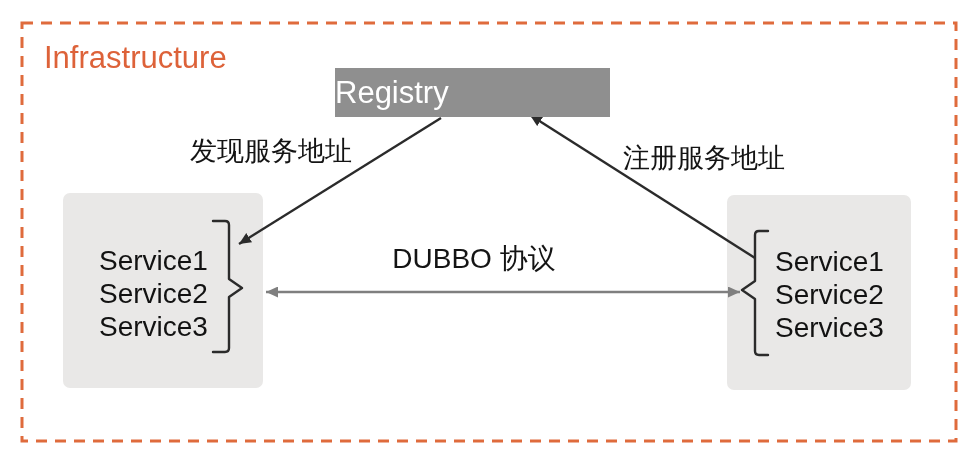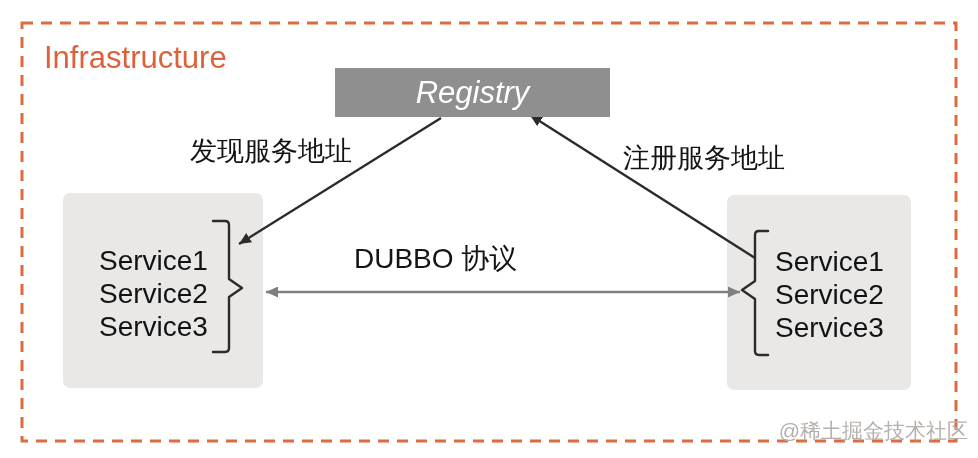--- a/index.html
+++ b/index.html
@@ -31,22 +31,20 @@
     letter-spacing: 0px;
   }
   .registry-node {
     position: absolute;
     left: 335px; top: 68px;
     width: 275px; height: 49px;
     background: #8F8F8F;
     z-index: 2;
     display: flex;
     align-items: center;
-    justify-content: center;
-    font-style: italic;
   }
   .registry-node .node-label {
     color: #ffffff;
     font-size: 31px;
     font-weight: 400;
   }
   .service-box {
     position: absolute;
     background: #E9E8E7;
     border-radius: 7px;
@@ -74,20 +72,21 @@
     font-size: 27px;
     color: #141414;
     z-index: 2;
     white-space: nowrap;
   }
   .edge-label.discover { left: 190px; top: 133px; }
   .edge-label.register { left: 623px; top: 140px; }
   .edge-label.protocol {
     left: 354px; top: 240px;
     width: 240px;
+    text-align: center;
     font-size: 28px;
   }
   .watermark {
     position: absolute;
     right: 10px; top: 417px;
     font-size: 21px;
     color: #B5B0AB;
     z-index: 3;
     white-space: nowrap;
   }
@@ -144,15 +143,14 @@
       <span class="service-item">Service3</span>
     </div>
   </div>
 
   <div class="edge-label register">注册服务地址</div>
 
   <div class="edge-label discover">发现服务地址</div>
 
   <div class="edge-label protocol">DUBBO 协议</div>
 
-  <div class="watermark">@稀土掘金技术社区</div>
 
 </div>
 
 </body></html>

